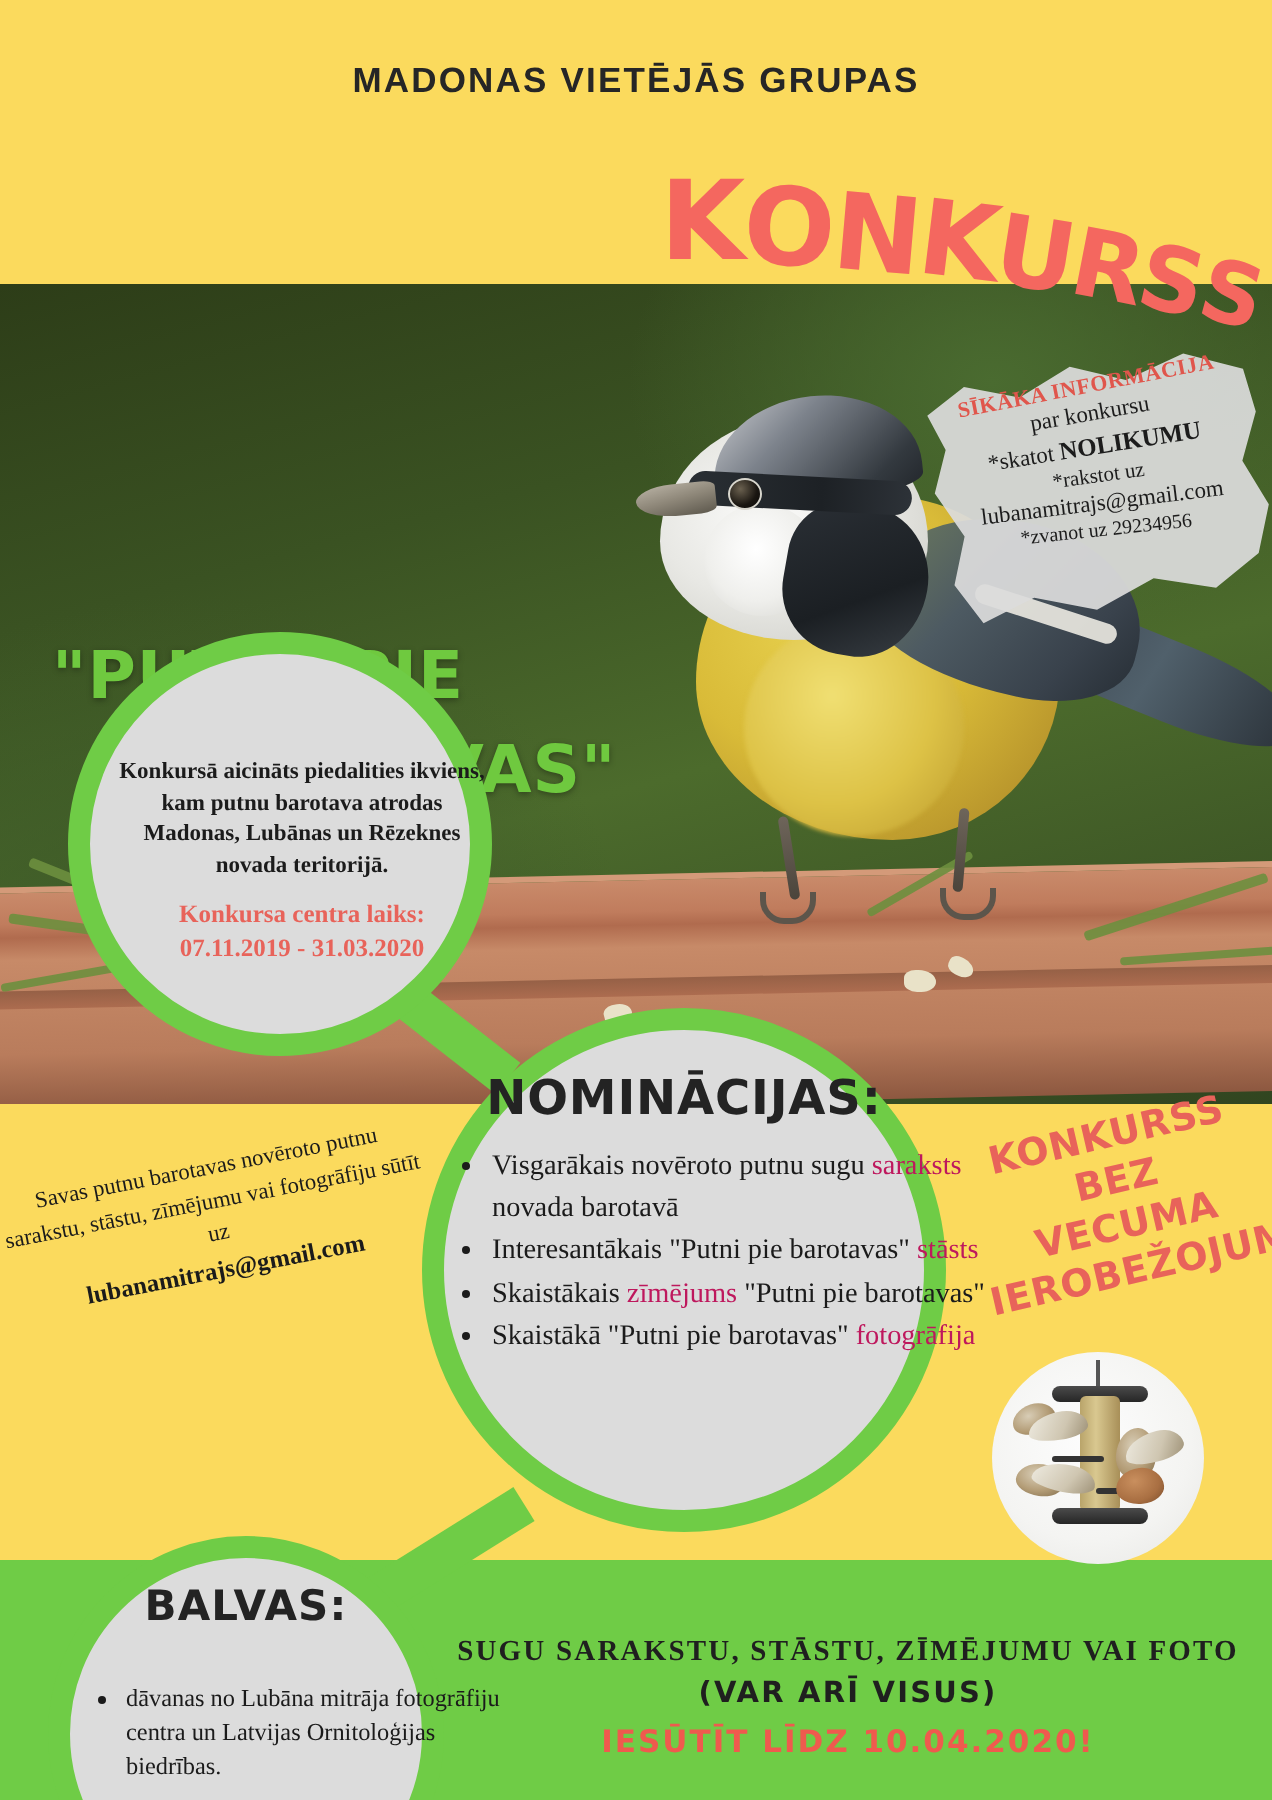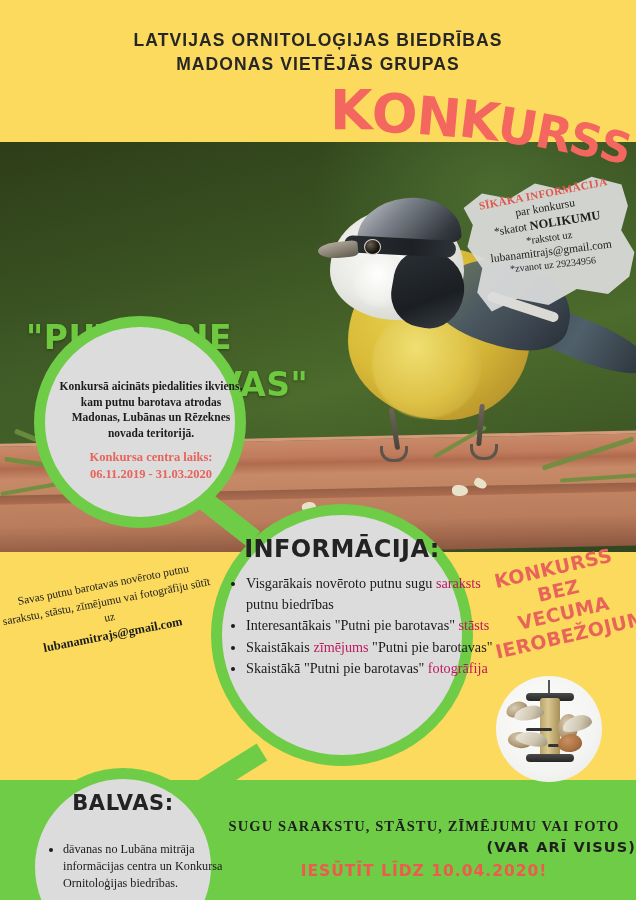--- a/index.html
+++ b/index.html
@@ -468,42 +468,40 @@
     line-height: 21px;
   }
   .cta .c2 {
     display: block;
     color: #1f1f1f;
     font-family: "DejaVu Sans", sans-serif;
     font-weight: bold;
     font-size: 14.5px;
     letter-spacing: 1.1px;
     line-height: 21px;
-    text-align: right;
   }
   .cta .c3 {
     display: block;
     color: #EF5A4E;
     font-family: "DejaVu Sans", sans-serif;
     font-weight: bold;
     font-size: 15.5px;
     letter-spacing: 1px;
     line-height: 23px;
     margin-top: 2px;
   }
 </style>
 </head>
 <body>
 
 <div class="poster">
 
   <div class="band-yellow-top"></div>
 
   <div class="org-title">
-    <div>LATVIJAS ORNITOLOĢIJAS BIEDRĪBAS</div>
     <div>MADONAS VIETĒJĀS GRUPAS</div>
   </div>
 
   <div class="konkurss-word">
     <span class="kl1">K</span><span class="kl2">O</span><span class="kl3">N</span><span class="kl4">K</span><span class="kl5">U</span><span class="kl6">R</span><span class="kl7">S</span><span class="kl8">S</span>
   </div>
 
   <div class="photo-band">
     <div class="pot"></div>
     <div class="pot-lip"></div>
@@ -559,38 +557,38 @@
   <div class="band-yellow-mid"></div>
   <div class="band-green-bottom"></div>
 
   <div class="connector conn-1"></div>
   <div class="connector conn-2"></div>
 
   <div class="bubble bubble-dalibnieki">
     <div class="dal-body">Konkursā aicināts piedalities ikviens, kam putnu barotava atrodas Madonas, Lubānas un Rēzeknes novada teritorijā.</div>
     <div class="dal-dates">
       <div>Konkursa centra laiks:</div>
-      <div>06.11.2019 - 31.03.2020</div>
+      <div>07.11.2019 - 31.03.2020</div>
     </div>
   </div>
 
   <div class="bubble bubble-nominacijas">
-    <div class="nom-title">INFORMĀCIJA:</div>
+    <div class="nom-title">NOMINĀCIJAS:</div>
     <ul class="nom-list">
-      <li><span>Visgarākais novēroto putnu sugu </span><span class="hl">saraksts</span><span> putnu biedrības</span></li>
+      <li><span>Visgarākais novēroto putnu sugu </span><span class="hl">saraksts</span><span> novada barotavā</span></li>
       <li><span>Interesantākais "Putni pie barotavas" </span><span class="hl">stāsts</span><span></span></li>
       <li><span>Skaistākais </span><span class="hl">zīmējums</span><span> "Putni pie barotavas"</span></li>
       <li><span>Skaistākā "Putni pie barotavas" </span><span class="hl">fotogrāfija</span><span></span></li>
     </ul>
   </div>
 
   <div class="bubble bubble-balvas">
     <div class="bal-title">BALVAS:</div>
     <ul class="bal-list">
-      <li>dāvanas no Lubāna mitrāja informācijas centra un Konkursa Ornitoloģijas biedrības.</li>
+      <li>dāvanas no Lubāna mitrāja fotogrāfiju centra un Latvijas Ornitoloģijas biedrības.</li>
     </ul>
   </div>
 
   <div class="left-note">
     <span>Savas putnu barotavas novēroto putnu sarakstu, stāstu, zīmējumu vai fotogrāfiju sūtīt uz</span>
     <span class="mail">lubanamitrajs@gmail.com</span>
   </div>
 
   <div class="right-slogan">
     <div>KONKURSS</div>

